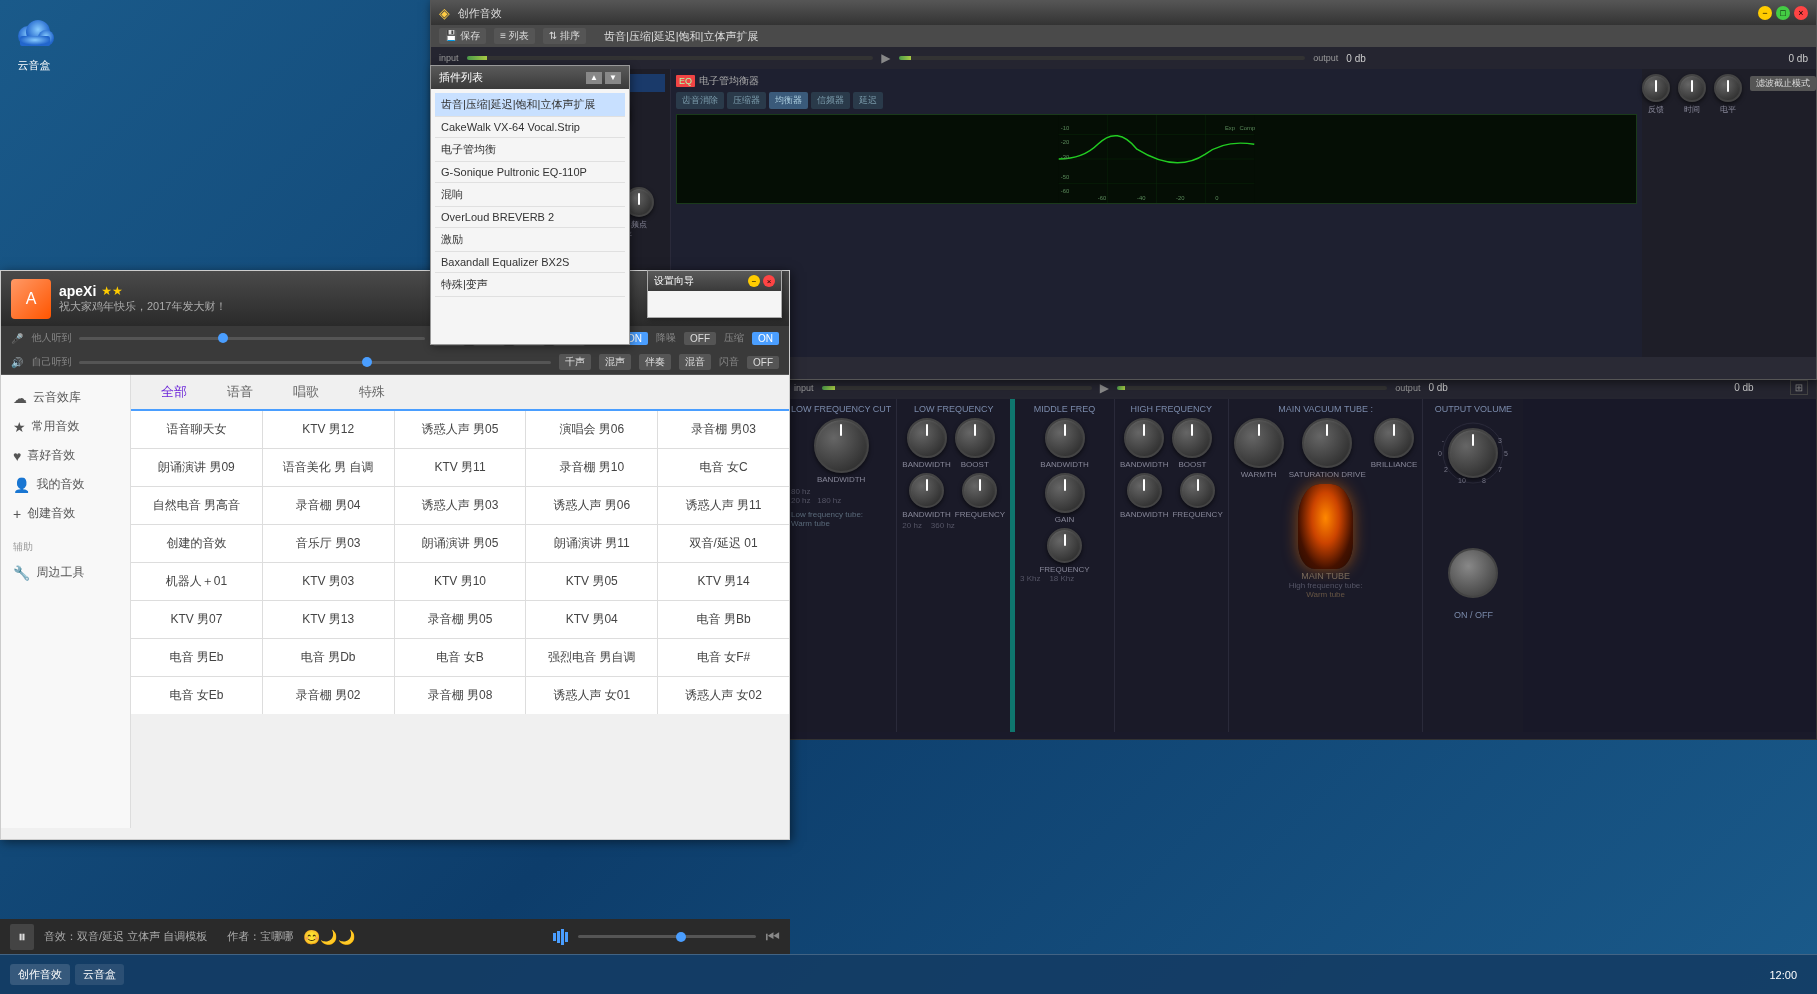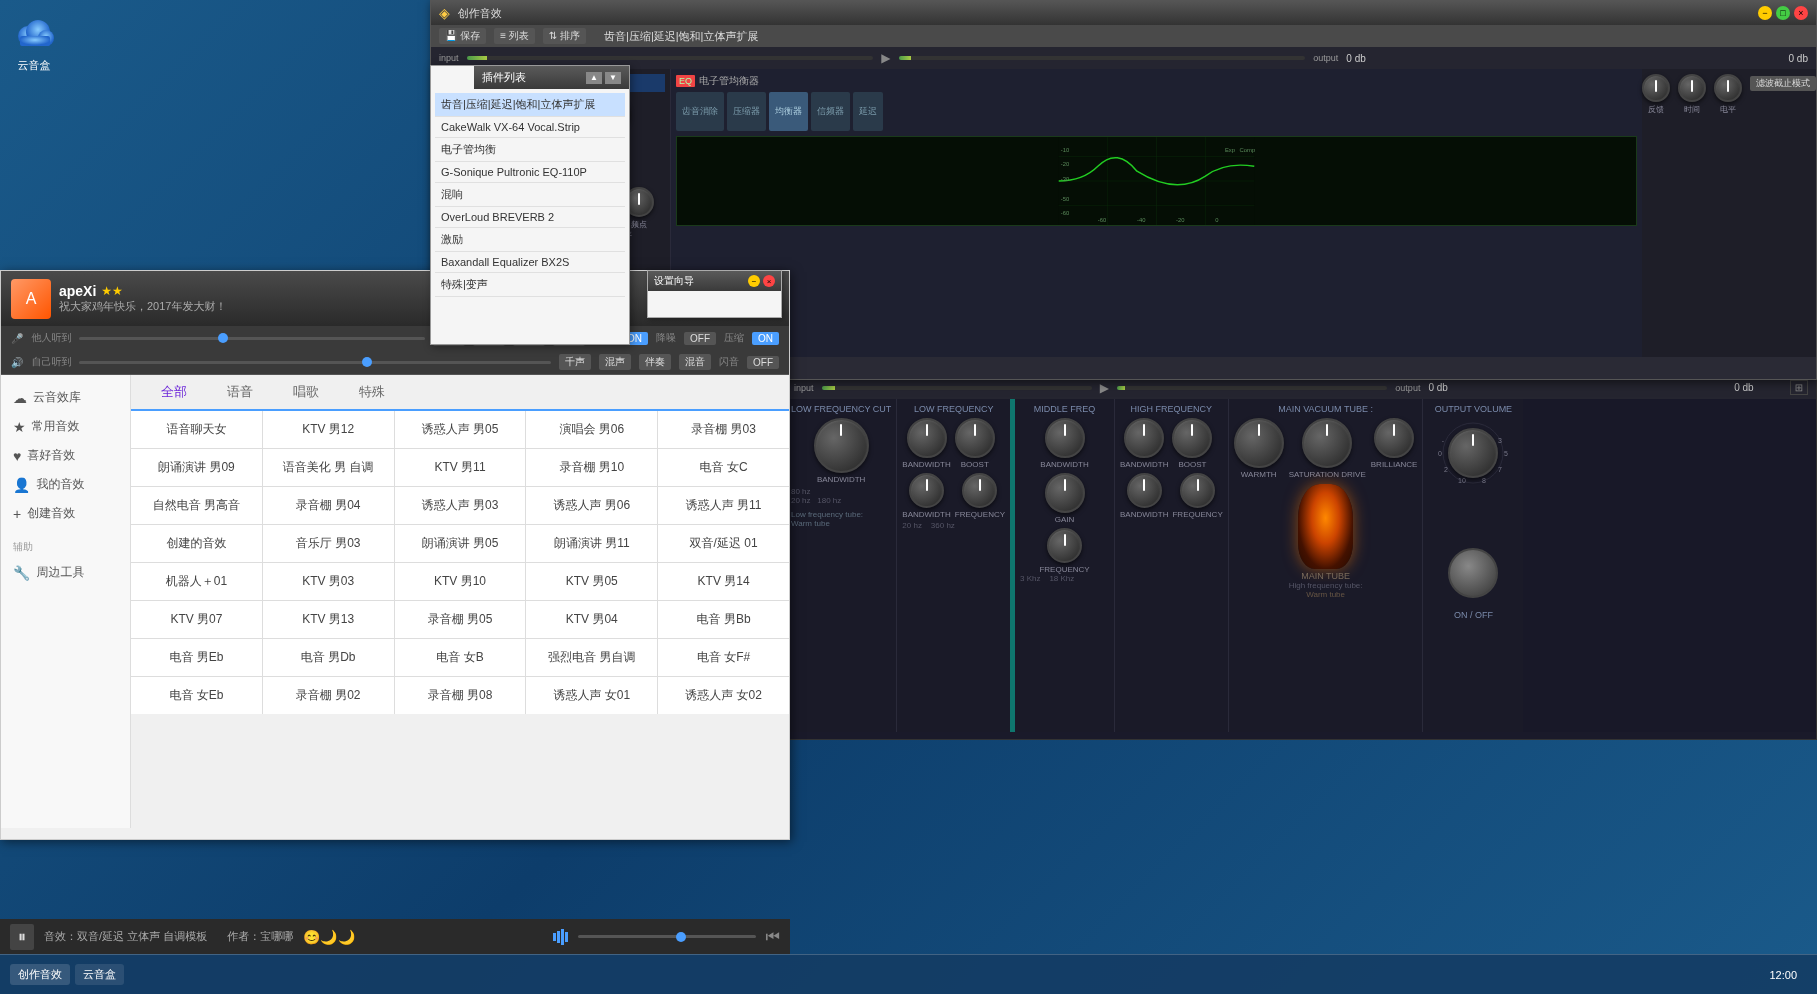--- a/index.html
+++ b/index.html
@@ -250,21 +250,20 @@
     }
 
     .panel-header {
       background: linear-gradient(to bottom, #5a5a5a, #3a3a3a);
       color: white;
       padding: 4px 8px;
       font-size: 11px;
       display: flex;
       justify-content: space-between;
       align-items: center;
-      margin-left: 43px;
     }
 
     .plugin-list {
       padding: 4px;
     }
 
     .plugin-item {
       padding: 4px 6px;
       font-size: 11px;
       color: #333;
@@ -489,21 +488,21 @@
 
     .knob-label {
       font-size: 8px;
       color: #889;
       text-align: center;
     }
 
     .tab-chip {
       background: #2a3a4a;
       color: #7a9aaa;
-      padding: 13px 6px;
+      padding: 2px 6px;
       font-size: 9px;
       border-radius: 2px;
       cursor: pointer;
     }
     .tab-chip.active {
       background: #3a5a7a;
       color: #aaccdd;
     }
 
     

